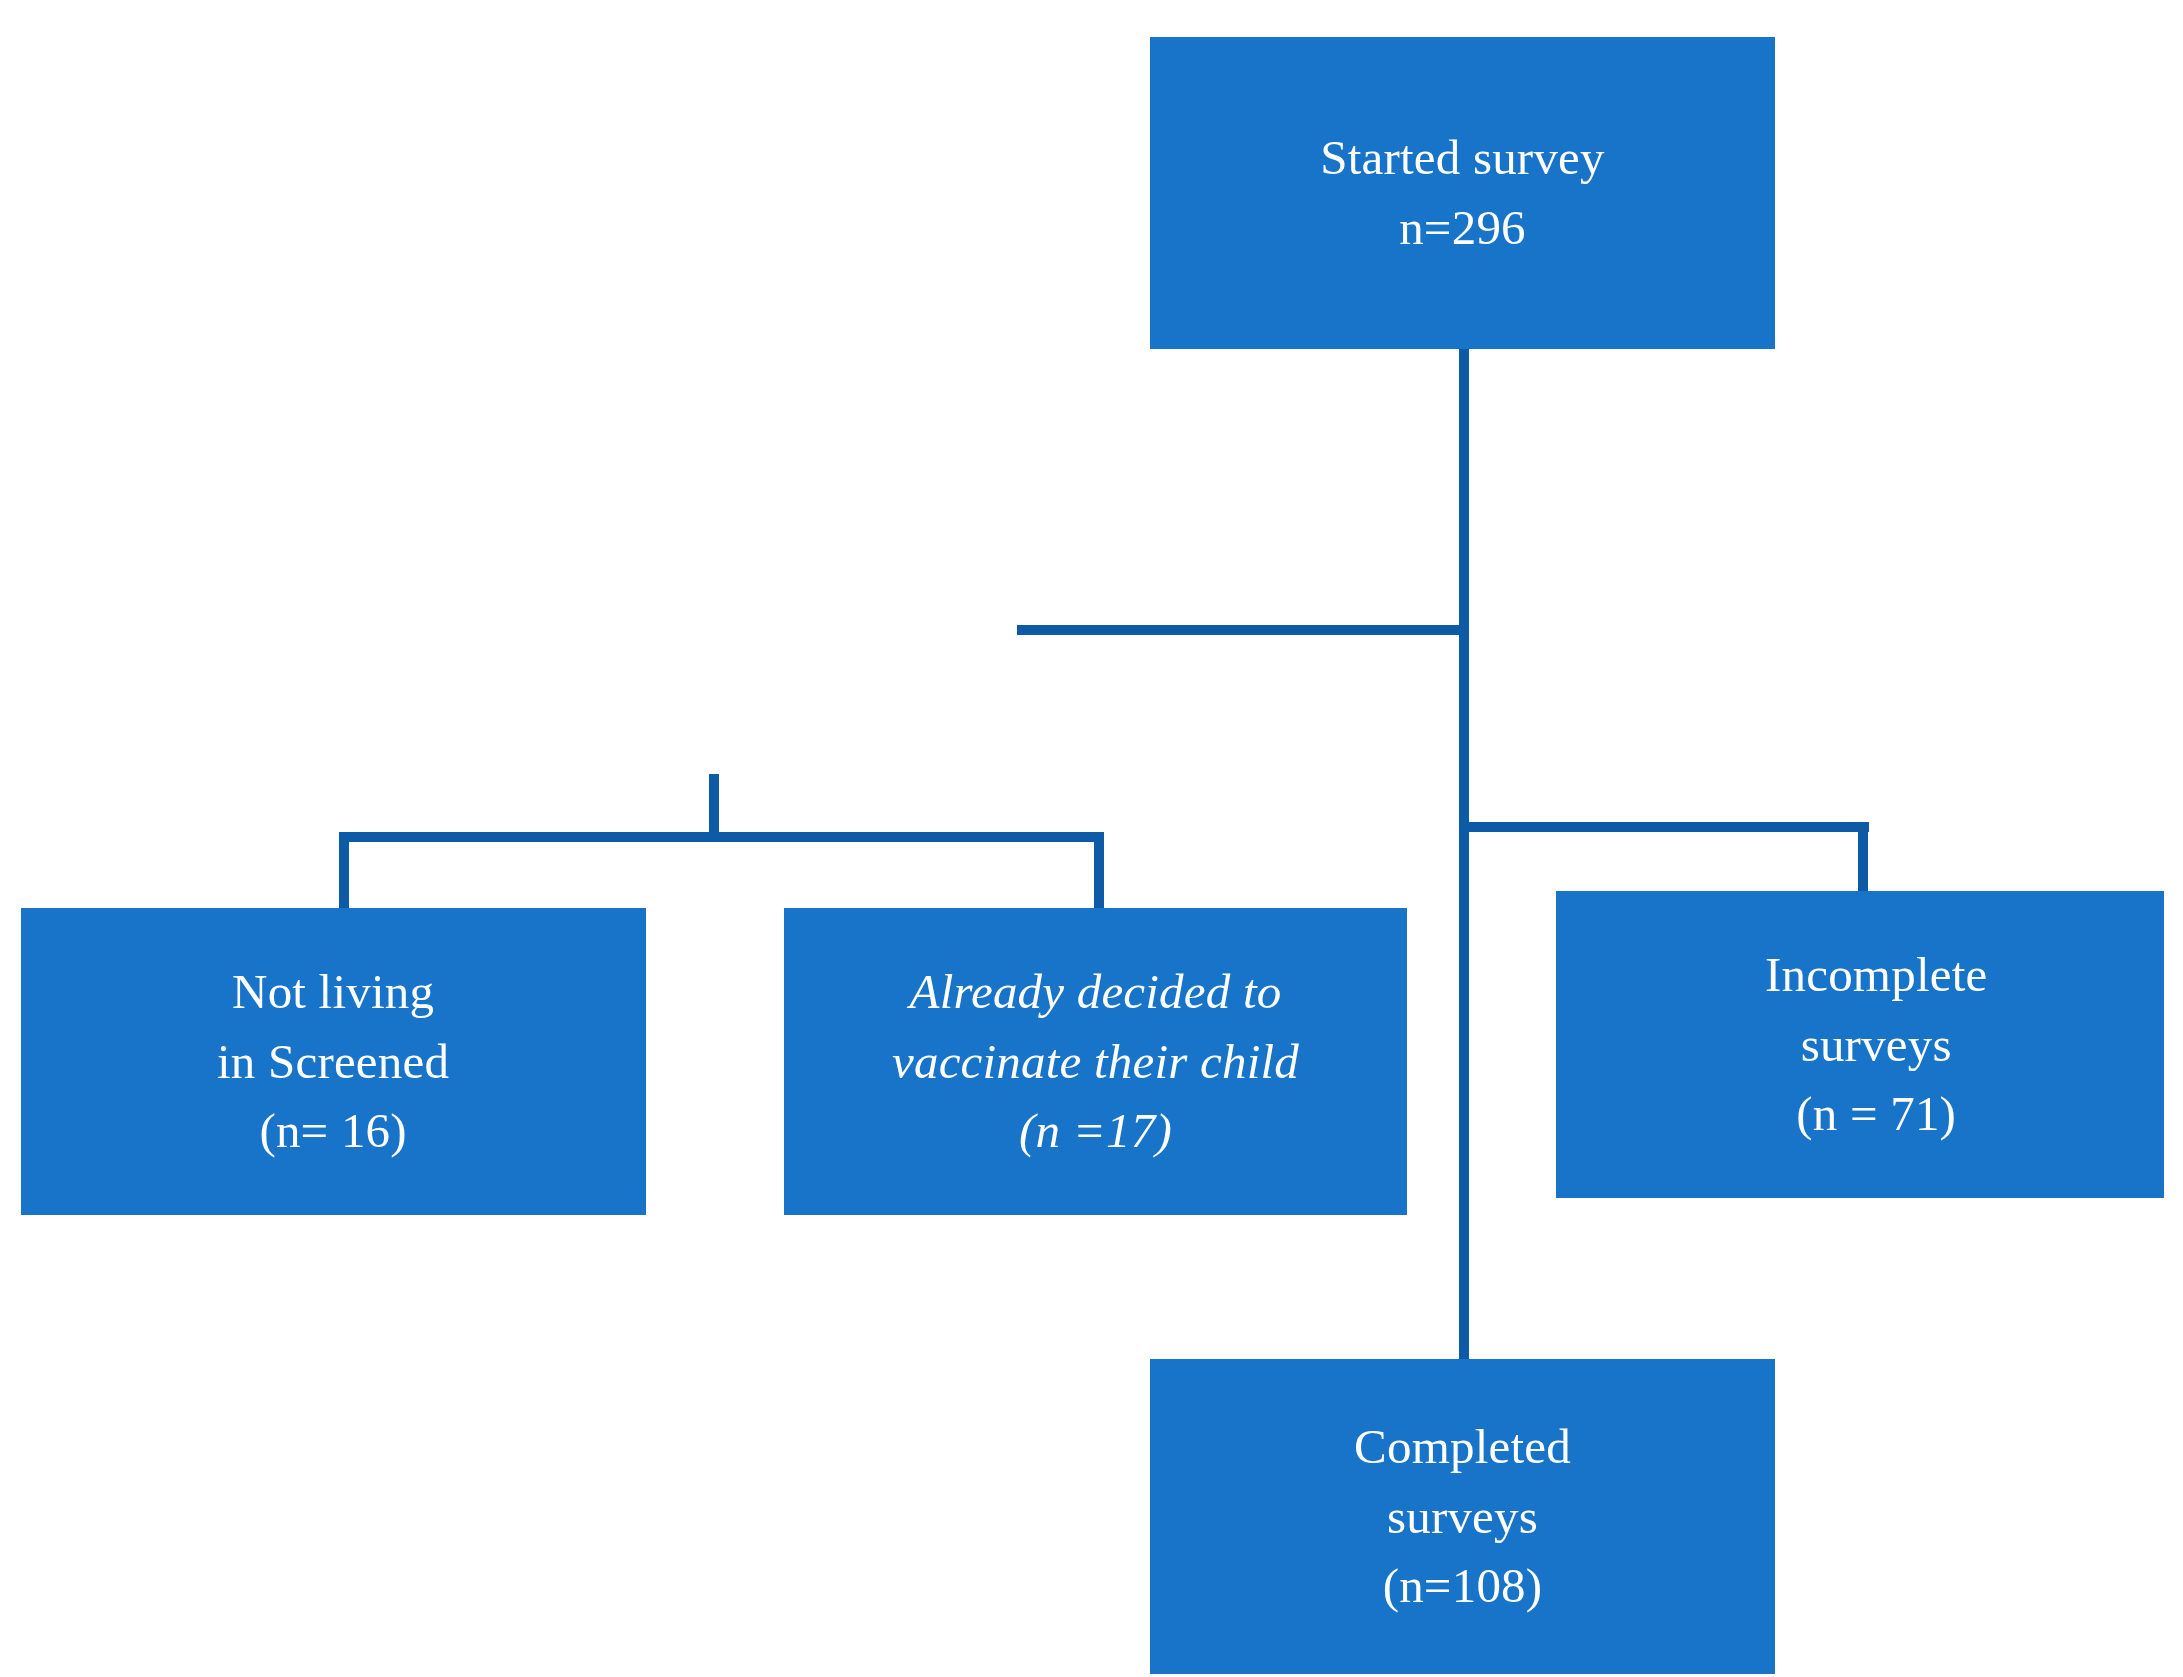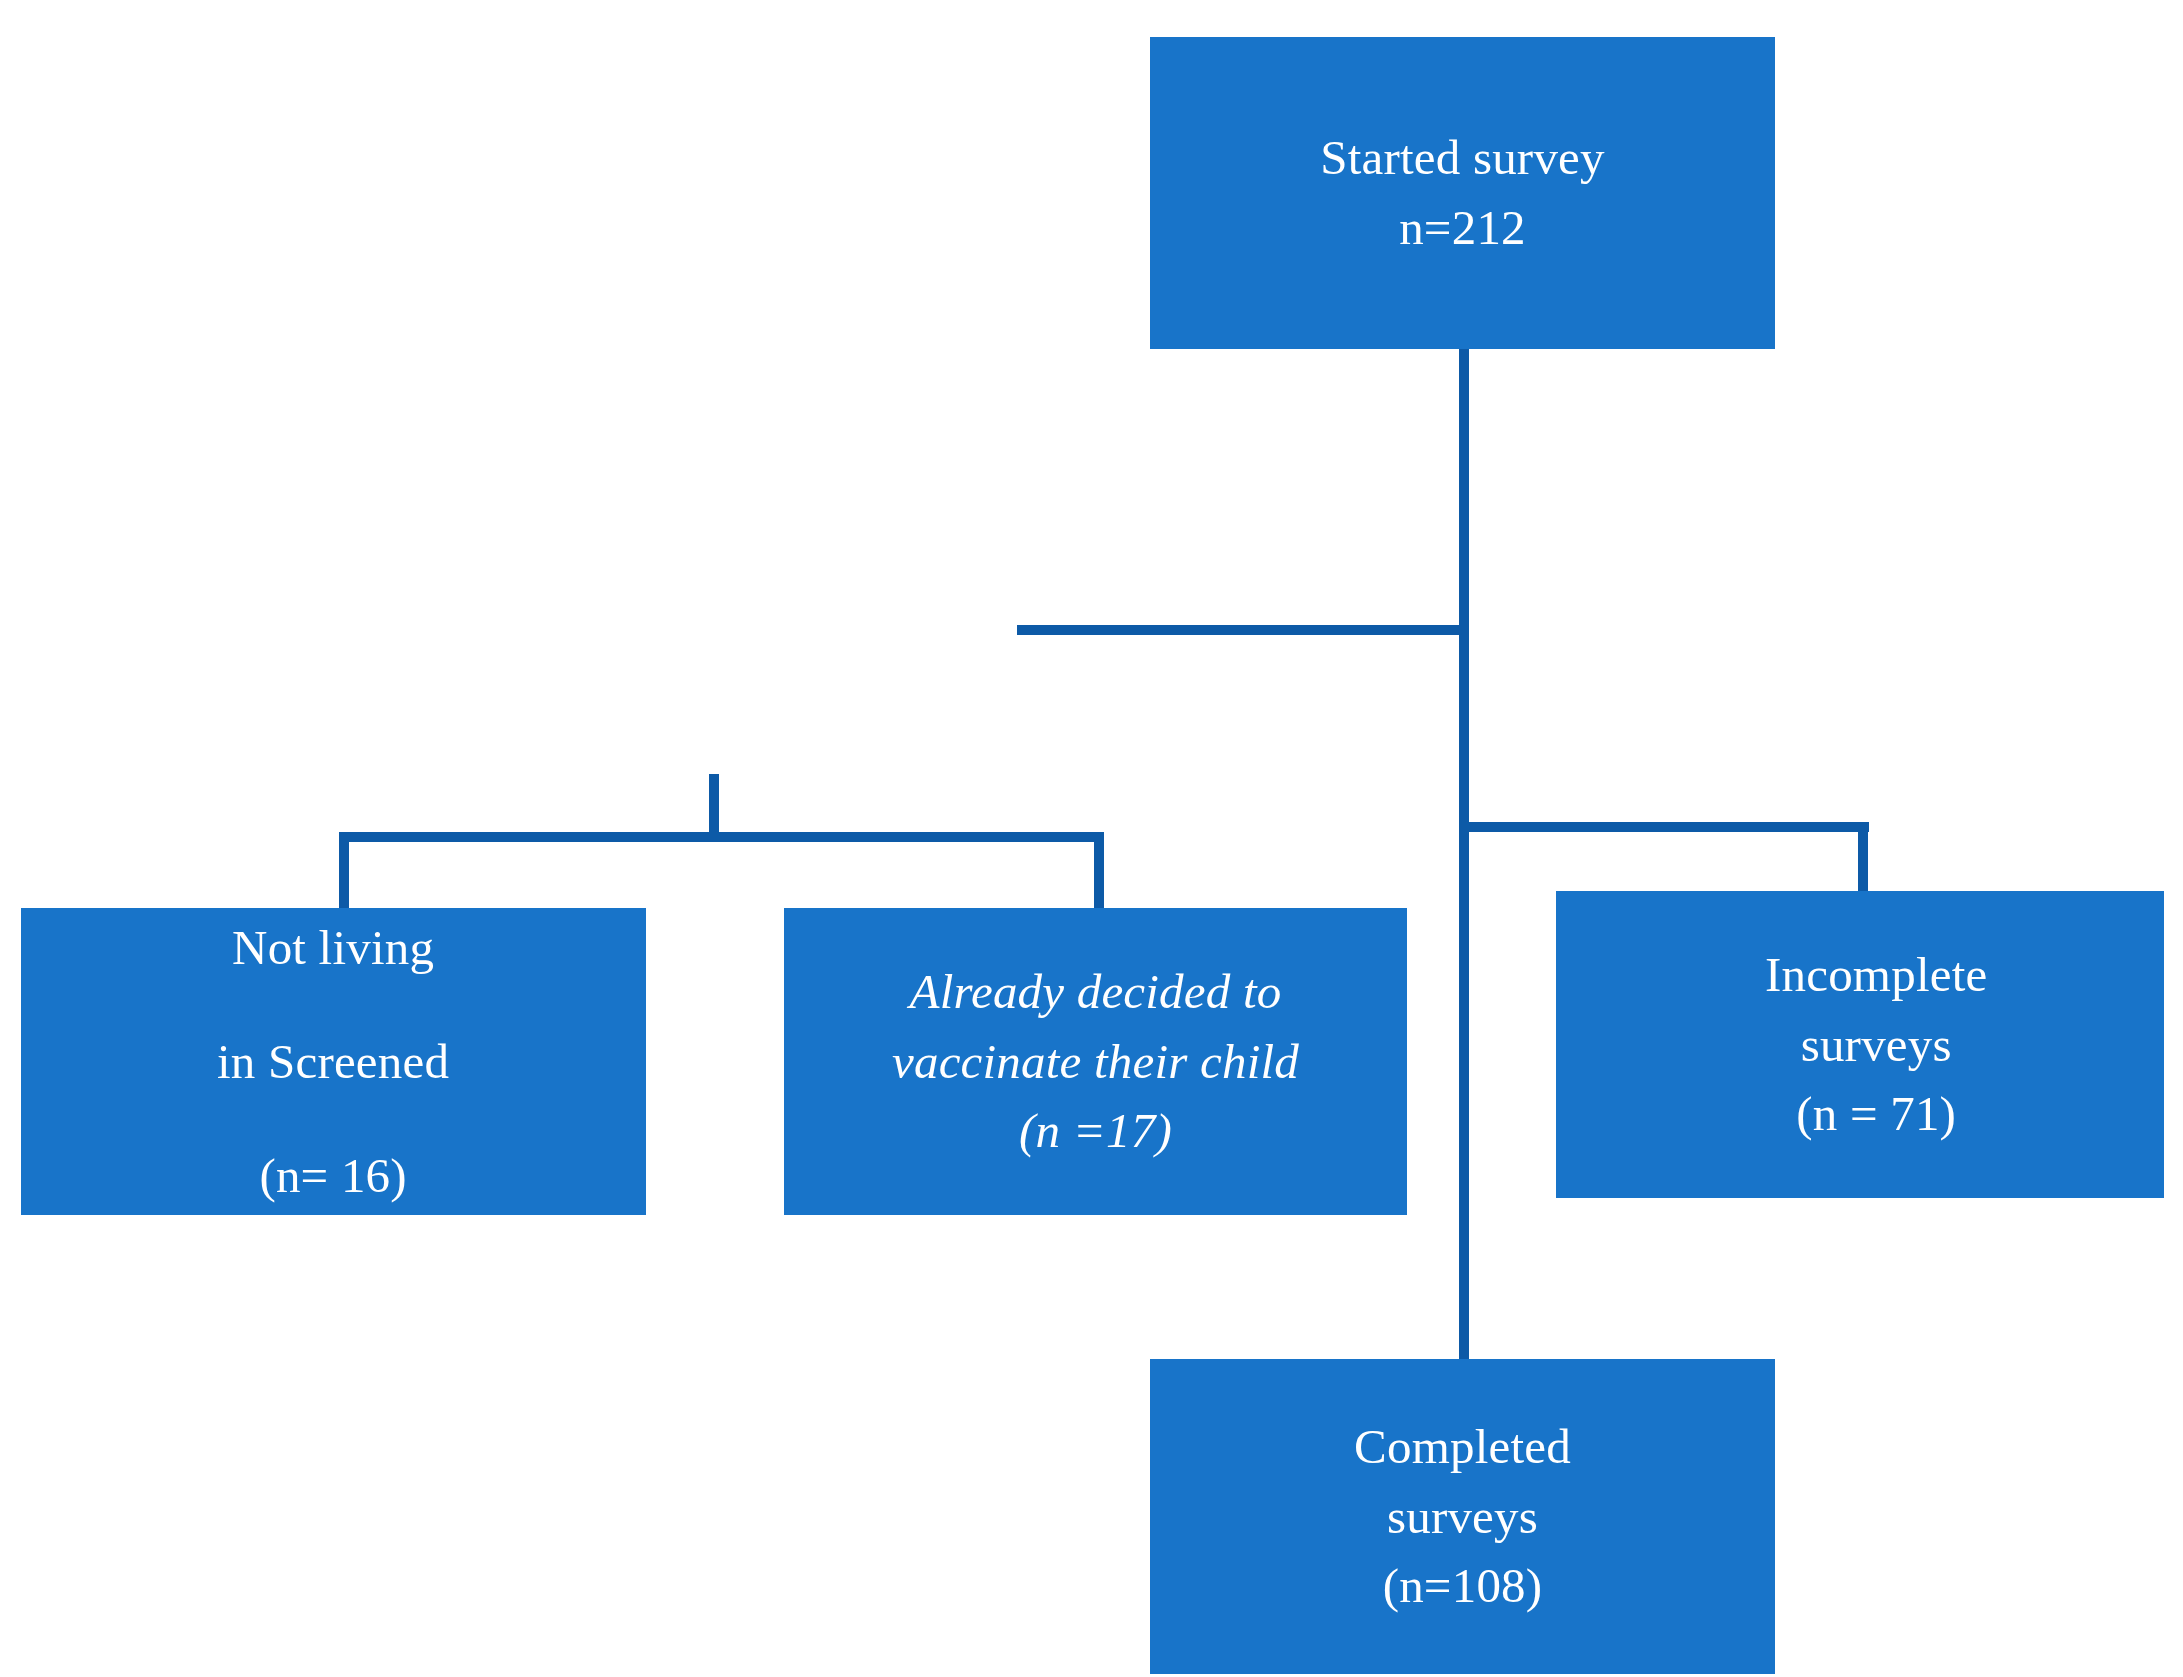--- a/index.html
+++ b/index.html
@@ -34,21 +34,21 @@
     display: block;
     white-space: nowrap;
   }
   .conn {
     position: absolute;
     background: #0d5aa7;
   }
   
   #node-started      { left: 1150px; top: 37px;   width: 625px;  height: 312px; }
   #node-screened     { left: 410px;  top: 474px;  width: 608px;  height: 300px; }
-  #node-notliving    { left: 20.6px;   top: 908px; width: 625px;  height: 307px; justify-content: space-between; }
+  #node-notliving    { left: 20.6px;   top: 908px; width: 625px;  height: 307px; }
   #node-already      { left: 784px; top: 908px; width: 623px;  height: 307px; font-style: italic; }
   #node-incomplete   { left: 1556px; top: 891px; width: 608px;  height: 307px; padding-left: 40px; }
   #node-completed    { left: 1150px; top: 1359px; width: 625px;  height: 315px; }
 
   
   
   #conn-trunk-main   { left: 1459px; top: 349px;  width: 10px;  height: 1012px; }
   
   #conn-screened-h   { left: 1017px; top: 625px;  width: 446px; height: 10px; }
   
@@ -70,21 +70,21 @@
   <div class="conn" id="conn-screened-h"></div>
   <div class="conn" id="conn-incomplete-h"></div>
   <div class="conn" id="conn-incomplete-v"></div>
   <div class="conn" id="conn-screen-stub"></div>
   <div class="conn" id="conn-spread-h"></div>
   <div class="conn" id="conn-spread-l"></div>
   <div class="conn" id="conn-spread-r"></div>
 
   <div class="node" id="node-started">
     <span class="ln">Started survey</span>
-    <span class="ln">n=212</span>
+    <span class="ln">n=296</span>
   </div>
 
 
   <div class="node" id="node-notliving">
     <span class="ln">Not living</span>
     <span class="ln">in Screened</span>
     <span class="ln">(n= 16)</span>
   </div>
 
   <div class="node" id="node-already">

